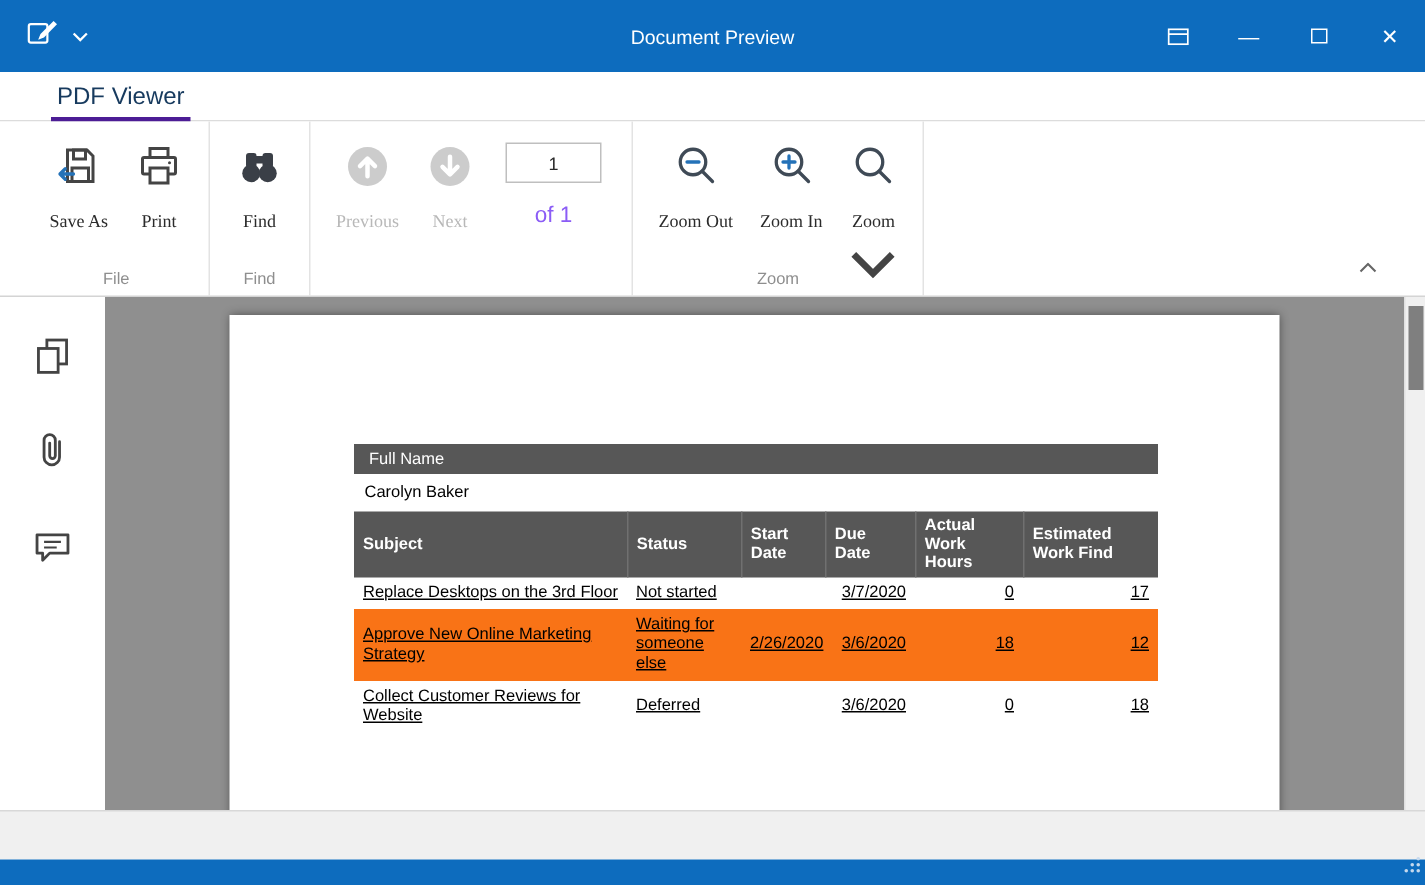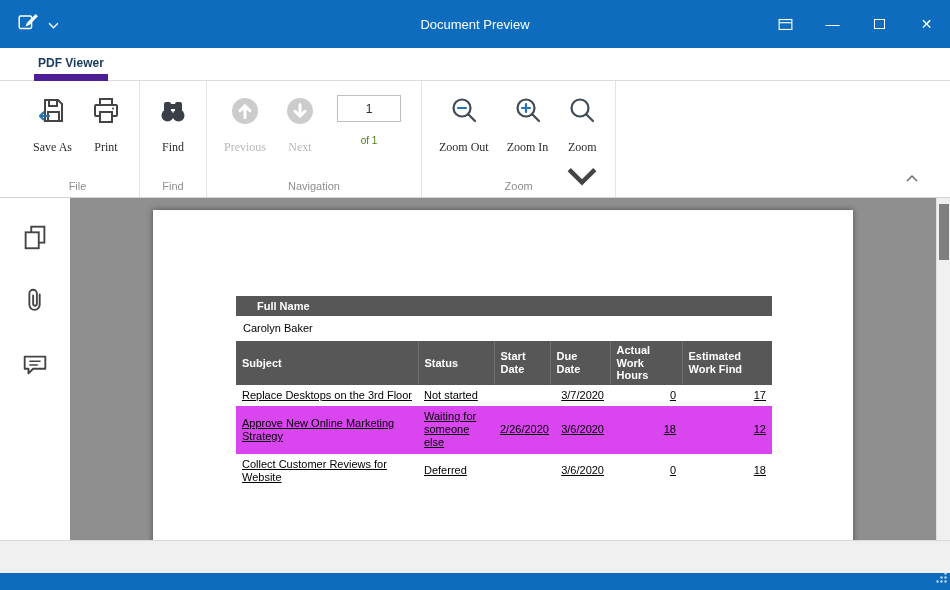--- a/index.html
+++ b/index.html
@@ -11,54 +11,54 @@
   .titlebar { height:48px; background:#0d6cbe; position:relative; display:flex; align-items:center; color:#fff; flex-shrink:0; }
   .tb-left { display:flex; align-items:center; gap:10px; padding-left:16px; z-index:2; }
   .tb-title { position:absolute; left:0; right:0; text-align:center; font-size:13px; color:#fff; }
   .tb-right { margin-left:auto; display:flex; z-index:2; }
   .tb-btn { width:47px; height:48px; background:none; border:none; color:#fff; display:flex; align-items:center; justify-content:center; cursor:pointer; font-size:14px; }
   .maxbox { width:11px; height:10px; border:1.5px solid #fff; display:inline-block; }
   .glyph { font-size:14px; line-height:1; }
 
   
   .tabbar { height:33px; background:#fff; border-bottom:1px solid #dcdcdc; display:flex; align-items:flex-end; padding-left:34px; flex-shrink:0; }
-  .tab { font-size:12px; font-weight:bold; color:#173a5e; padding:5px 4px 4px; border-bottom:7px solid #4c1d95; margin-bottom:-1px; cursor:pointer; }
+  .tab { font-size:16px; font-weight:normal; color:#173a5e; padding:5px 4px 4px; border-bottom:3px solid #4c1d95; margin-bottom:-1px; cursor:pointer; }
 
   
   .ribbon { height:117px; background:#fff; border-bottom:1px solid #d4d4d4; display:flex; padding-left:16px; position:relative; flex-shrink:0; }
   .rgroup { position:relative; border-right:1px solid #e3e3e3; display:flex; align-items:flex-start; padding:6px 8px 24px; }
   .rgroup-label { position:absolute; bottom:5px; left:0; right:0; text-align:center; font-size:11px; color:#8e8e8e; }
   .rbtn { display:flex; flex-direction:column; align-items:center; gap:9px; padding:8px 9px 0; min-width:50px; background:none; border:none; cursor:pointer; font-size:12px; color:#2b2b2b;font-family:Liberation Serif, serif; }
   .rbtn svg { width:32px; height:32px; }
   .rbtn.disabled { color:#b8b8b8; cursor:default; }
   .pagebox { display:flex; flex-direction:column; align-items:center; gap:13px; padding:8px 12px 0; }
   .page-input { width:64px; height:27px; border:1px solid #bfbfbf; text-align:center; font-size:12px; color:#2b2b2b; }
-  .of-label { font-size:10px; color:#4d7c0f; }
+  .of-label { font-size:15px; color:#8b5cf6; }
   .zoom-caret { margin-top:-4px; }
   .collapse-btn { position:absolute; right:28px; bottom:8px; border:none; background:none; cursor:pointer; padding:4px; }
 
   
   .main { flex:1; display:flex; min-height:0; }
   .sidebar { width:70px; background:#fff; display:flex; flex-direction:column; align-items:center; padding-top:22px; gap:28px; flex-shrink:0; }
   .side-btn { width:36px; height:36px; background:none; border:none; cursor:pointer; }
   .side-btn svg { width:30px; height:30px; }
   .docarea { flex:1; background:#8f8f8f; overflow:hidden; display:flex; justify-content:center; }
   .page { width:700px; height:390px; background:#fff; margin-top:12px; box-shadow:0 0 6px rgba(0,0,0,.45); }
   .vscroll { width:14px; background:#f0f0f0; border-left:1px solid #e0e0e0; position:relative; flex-shrink:0; }
   .vthumb { position:absolute; top:6px; left:2px; width:10px; height:56px; background:#7f7f7f; cursor:pointer; }
 
   
   .table-wrap { margin:86px 0 0 83px; width:536px; font-size:11px; color:#000; }
-  .fullname-bar { background:#575757; color:#fff; font-weight:bold; padding:4px 21px; }
+  .fullname-bar { background:#575757; color:#fff; font-weight:normal; padding:4px 10px; }
   .groupval { padding:6px 7px 7px; }
   table.doc { border-collapse:collapse; table-layout:fixed; width:536px; font-size:11px; }
   table.doc thead th { background:#575757; color:#fff; text-align:left; font-weight:bold; padding:3px 6px; border-left:1px solid #707070; vertical-align:middle; line-height:1.15; }
   table.doc thead th:first-child { border-left:none; }
   table.doc tbody td { padding:4px 6px; vertical-align:middle; line-height:1.2;text-decoration:underline; }
-  tr.alt { background:#d946ef; }
+  tr.alt { background:#f97316; }
   .cell-right { text-align:right; }
 
   
   .hstrip { height:33px; background:#f0f0f0; border-top:1px solid #d8d8d8; flex-shrink:0; }
   .statusbar { height:17px; background:#0d6cbe; position:relative; flex-shrink:0; }
   .grip { position:absolute; right:2px; bottom:2px; cursor:nwse-resize; }
 </style>
 </head>
 <body>
 
@@ -162,21 +162,20 @@
             <circle cx="16" cy="16" r="13" fill="#cccccc"></circle>
             <path d="M16 9.5 V21 M11 16.3 L16 21.3 l5 -5" stroke="#fff" stroke-width="3" fill="none" stroke-linecap="round" stroke-linejoin="round"></path>
           </svg>
         </span>
         <span>Next</span>
       </button>
       <div class="pagebox">
         <input class="page-input" value="1" style="">
         <span class="of-label">of 1</span>
       </div>
-      <div class="rgroup-label">Navigation</div>
     </div>
 
     <div class="rgroup">
       <button class="rbtn">
         <span>
           <svg viewBox="0 0 32 32" fill="none" stroke="#3f4a56" stroke-width="2.2">
             <circle cx="14" cy="13" r="8.5"></circle>
             <path d="M20.5 19.5 L27 26" stroke-linecap="round"></path>
             <path d="M10 13 h8" stroke="#2472b8" stroke-linecap="round"></path>
           </svg>

